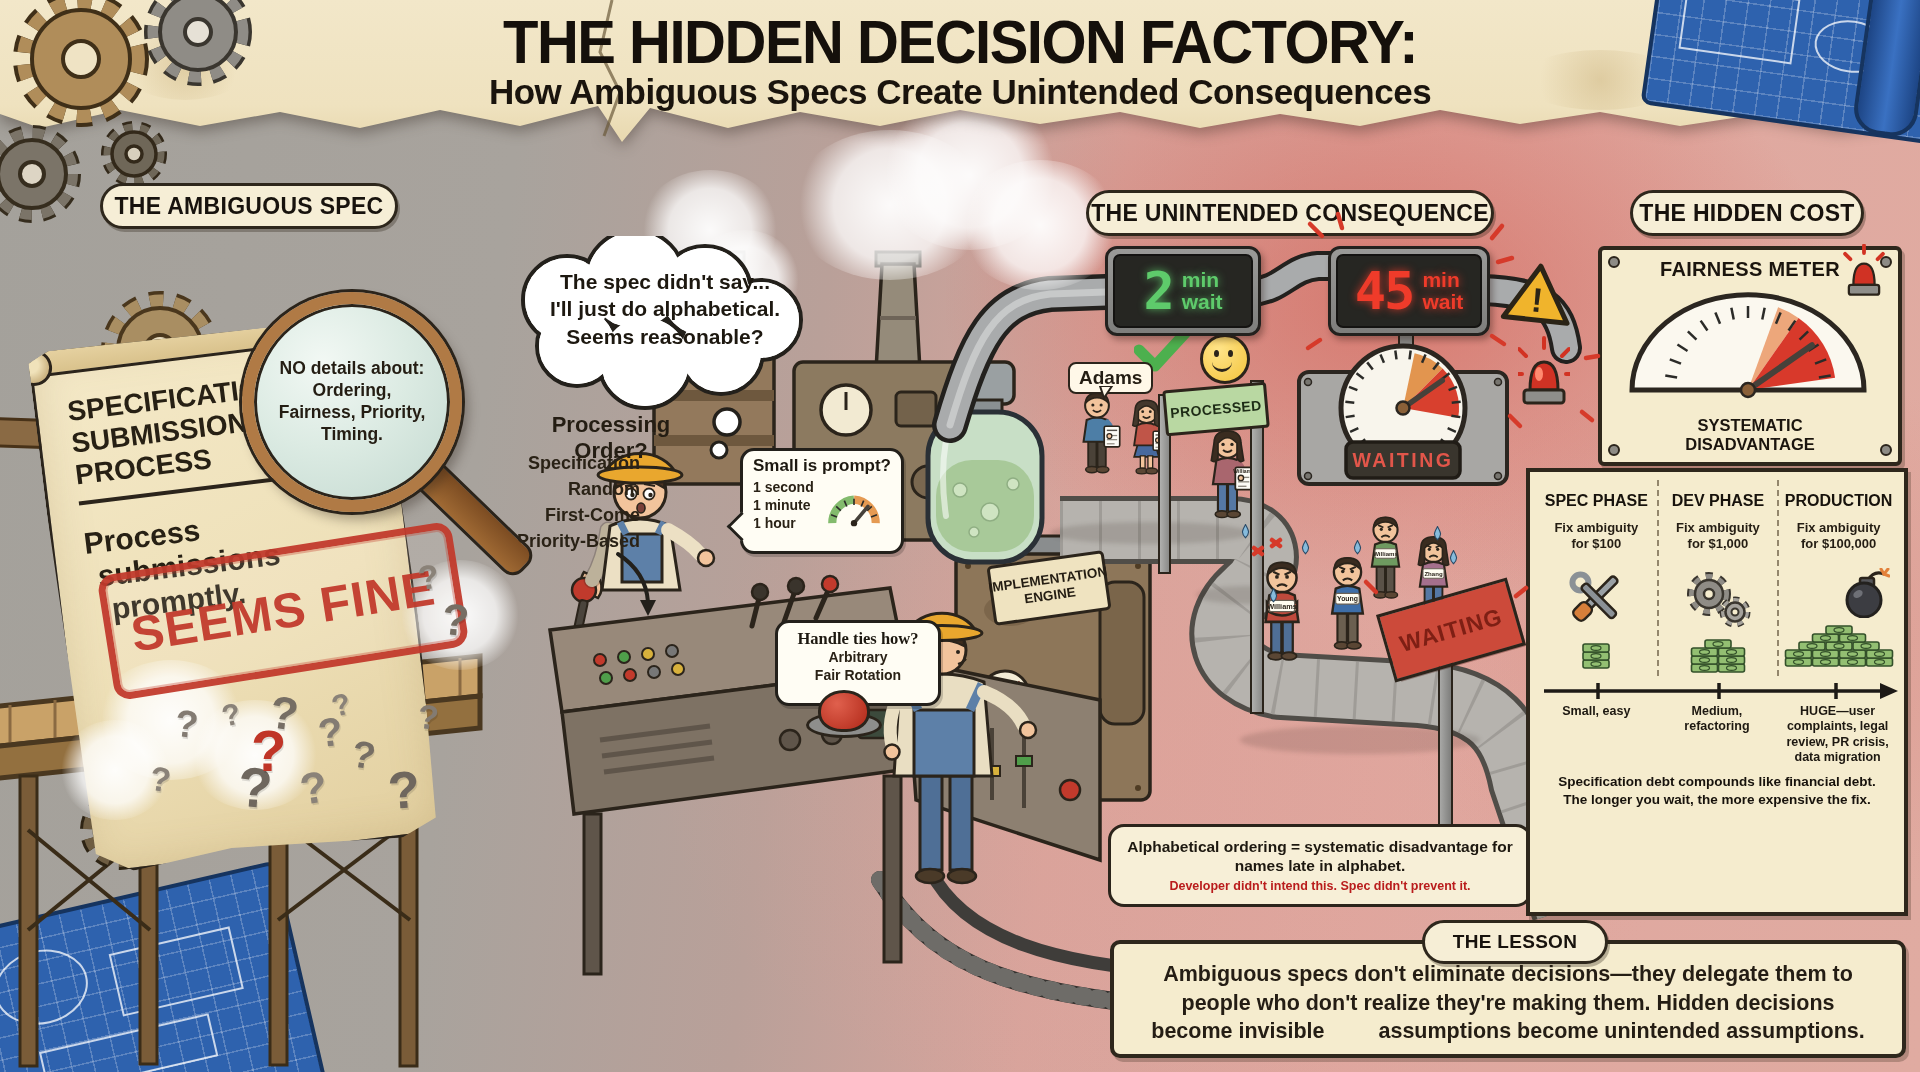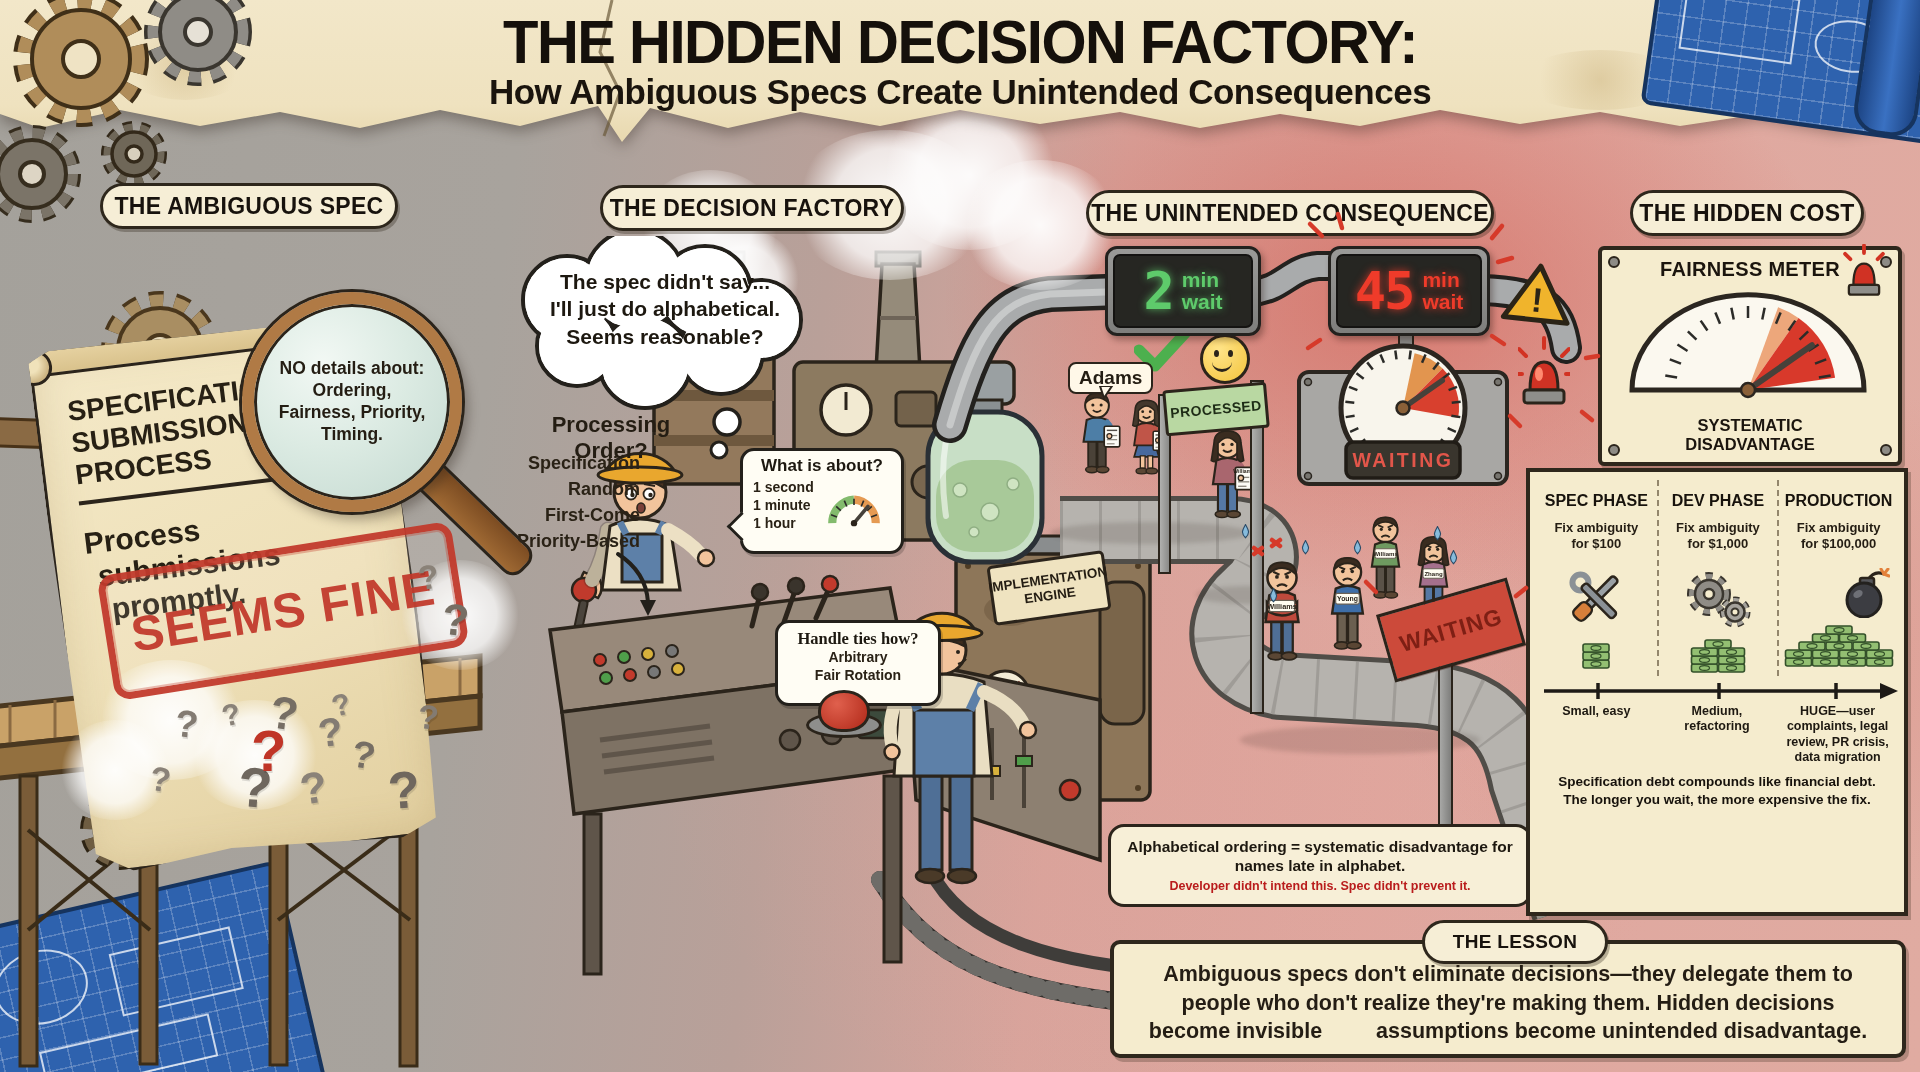--- a/index.html
+++ b/index.html
@@ -279,23 +279,20 @@
 
   <div class="abs blueprint" style="left:1650px;top:-34px;width:300px;height:152px;transform:rotate(8deg);z-index:41;">
     <div class="bp-shape" style="left:26px;top:30px;width:110px;height:62px;"></div>
     <div class="bp-shape" style="left:160px;top:44px;width:70px;height:48px;border-radius:50%;"></div>
   </div>
   <div class="abs" style="left:1862px;top:-30px;width:56px;height:158px;transform:rotate(8deg);z-index:42;background:linear-gradient(90deg,#1d4585,#3a71c2 50%,#1d4585);border:4px solid #16345f;border-radius:26px;"></div>
 
   <div class="abs pill" style="left:100px;top:183px;width:292px;height:40px;font-size:23px;z-index:45;">
       <span>THE AMBIGUOUS SPEC</span>
     </div>
-  <div class="abs pill" style="left:600px;top:185px;width:298px;height:40px;font-size:23px;z-index:45;">
-      <span>THE DECISION FACTORY</span>
-    </div>
   <div class="abs pill" style="left:1630px;top:190px;width:228px;height:40px;font-size:23px;z-index:45;">
       <span>THE HIDDEN COST</span>
     </div>
   <div class="abs pill" style="left:1086px;top:190px;width:402px;height:40px;font-size:23px;z-index:45;">
       <span>THE UNINTENDED CONSEQUENCE</span>
     </div>
 
   <div class="abs scroll-doc">
     <div class="scroll-roll"></div>
     <div class="roll-curl" style="left:-16px;"></div>
@@ -385,21 +382,21 @@
     <circle cx="83" cy="64" r="5.5" fill="#fff" stroke="#2b241b" stroke-width="1.8"></circle>
     <circle cx="101" cy="64" r="5.5" fill="#fff" stroke="#2b241b" stroke-width="1.8"></circle>
     <circle cx="84.5" cy="65" r="2.2" fill="#2b241b"></circle>
       <circle cx="102.5" cy="65" r="2.2" fill="#2b241b"></circle>
     <line x1="77" y1="56" x2="88" y2="54" stroke="#2b241b" stroke-width="2.2"></line>
     <line x1="96" y1="54" x2="107" y2="56" stroke="#2b241b" stroke-width="2.2"></line>
     <ellipse cx="93" cy="78" rx="4" ry="5" fill="#7a4038" stroke="#2b241b" stroke-width="1.6"></ellipse>
   </svg>
 
   <div class="abs callout" style="left:740px;top:448px;width:158px;height:100px;z-index:28;">
-    <div class="co-title" style="text-align:center;margin-top:6px;">What is about?</div>
+    <div class="co-title" style="text-align:center;margin-top:6px;">Small is prompt?</div>
     <div style="display:flex;padding:2px 18px 0 10px;">
       <div class="co-opts" style="flex:1;">
         <div>1 second</div>
         <div>1 minute</div>
         <div>1 hour</div>
       </div>
       <svg width="58" height="54" viewBox="0 0 64 56">
         <path d="M8,48 A26,26 0 0 1 32,22" fill="none" stroke="#83bb6d" stroke-width="9"></path>
         <path d="M32,22 A26,26 0 0 1 56,48" fill="none" stroke="#e59a52" stroke-width="9"></path>
         <g>
@@ -756,21 +753,21 @@
       <line x1="300" y1="5" x2="300" y2="21" stroke="#1d1a16" stroke-width="3.5"></line>
     </svg>
     <div class="impact-row">
       <div class="impact">Small, easy</div>
       <div class="impact">Medium, refactoring</div>
       <div class="impact">HUGE—user complaints, legal review, PR crisis, data migration</div>
     </div>
     <div class="debt-note">Specification debt compounds like financial debt. The longer you wait, the more expensive the fix.</div>
   </div>
 
-  <div class="abs panel lesson-box"><span><span style="font-weight: 900;">Ambiguous specs don't</span><span> eliminate decisions—they delegate them to people who don't realize they're making them. Hidden decisions become invisible </span><span style="font-weight: 900; margin-left: 48px;">assumptions</span><span> become </span><span style="font-weight: 900;">unintended disadvantage.</span></span></div>
+  <div class="abs panel lesson-box"><span><span style="font-weight: 900;">Ambiguous specs don't</span><span> eliminate decisions—they delegate them to people who don't realize they're making them. Hidden decisions become invisible </span><span style="font-weight: 900; margin-left: 48px;">assumptions</span><span> become </span><span style="font-weight: 900;">unintended assumptions.</span></span></div>
   <div class="abs pill lesson-pill">
       <span>THE LESSON</span>
     </div>
 
   <svg class="abs" style="left:0;top:0;z-index:47;pointer-events:none;" width="1920" height="1072">
     <g stroke="#d63a2a" stroke-width="4.5" stroke-linecap="round">
       <line x1="1322" y1="236" x2="1310" y2="224"></line>
         <line x1="1342" y1="228" x2="1338" y2="214"></line>
       <line x1="1492" y1="238" x2="1502" y2="226"></line>
         <line x1="1498" y1="262" x2="1512" y2="258"></line>

